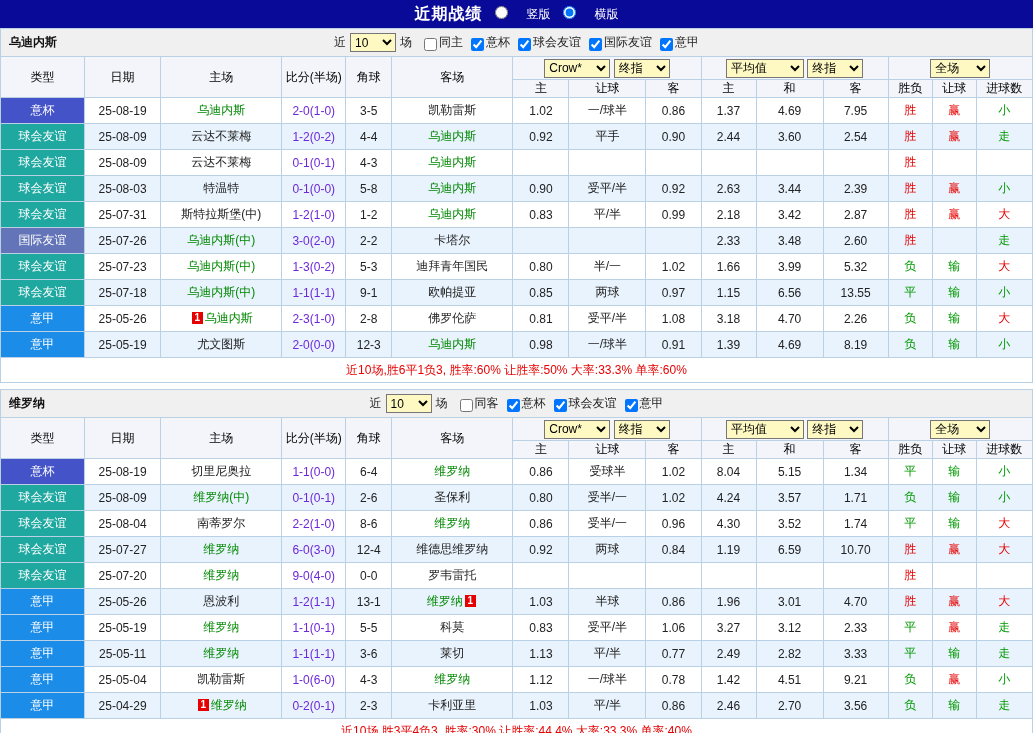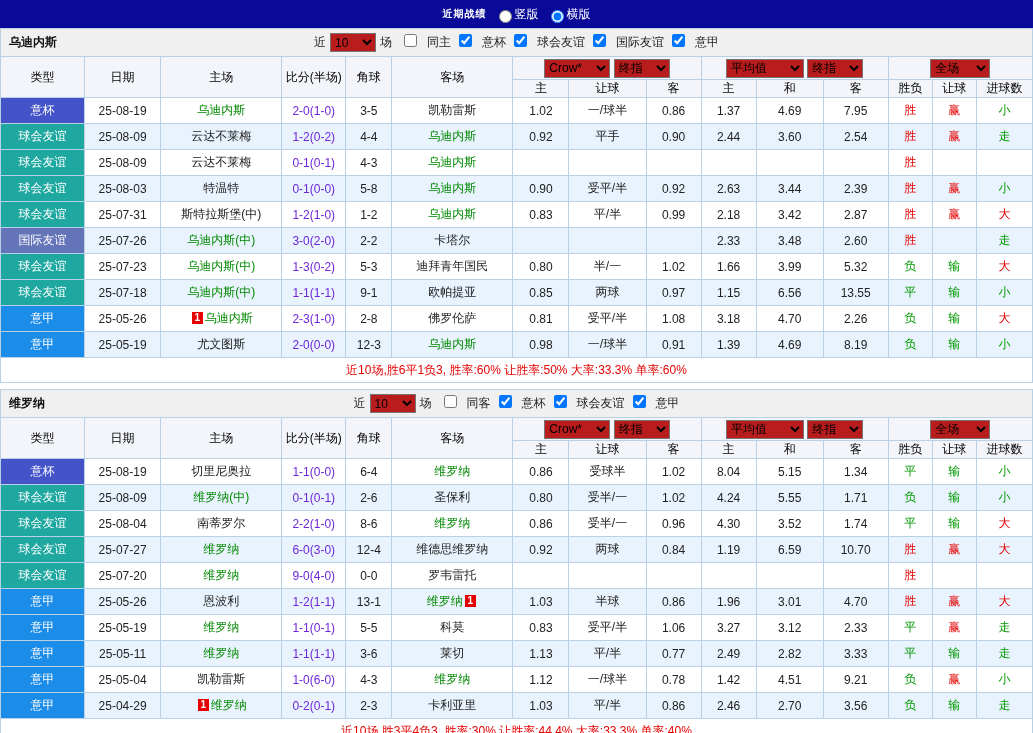--- a/index.html
+++ b/index.html
@@ -1,36 +1,36 @@
 <!DOCTYPE html>
 <html><head>
 <meta charset="utf-8">
 <style>
   *{box-sizing:border-box}
   body{margin:0;width:1033px;background:#fff;font-family:"Liberation Sans","DejaVu Sans",sans-serif;font-size:12px;color:#222}
   .topbar{height:28px;background:#0a0a99;display:flex;align-items:center;justify-content:center;gap:12px}
-  .topbar .title{color:#fff;font-weight:bold;font-size:10px;letter-spacing:1px}
-  .radio-opt{display:inline-flex;align-items:flex-end;gap:3px;color:#fff;cursor:pointer}
+  .topbar .title{color:#fff;font-weight:bold;font-size:16px;letter-spacing:1px}
+  .radio-opt{display:inline-flex;align-items:flex-start;gap:19px;color:#fff;cursor:pointer}
   .radio-opt input{margin:0}
   .gap{height:6px;background:#fff}
   table.grid{border-collapse:collapse;table-layout:fixed;width:1033px;border:1px solid #8aa5c2}
   .grid th,.grid td{border:1px solid #bad0e4;text-align:center;vertical-align:middle;padding:0;overflow:hidden;white-space:nowrap;font-weight:normal}
   col.c1{width:84px}col.c2{width:76px}col.c3{width:121px}col.c4{width:64px}col.c5{width:46px}col.c6{width:121px}
   col.c7{width:56px}col.c8{width:77px}col.c9{width:55px}col.c10{width:55px}col.c11{width:67px}col.c12{width:65px}
   col.c13{width:44px}col.c14{width:44px}col.c15{width:56px}
   tr.teambar>td{background:#f0f0f0;height:27px}
   .teambar-in{position:relative;display:flex;align-items:center;justify-content:center;height:27px}
   .teamname{position:absolute;left:8px;font-weight:bold;color:#111}
   .filters{display:inline-flex;align-items:center;gap:4px}
   .cbs{display:inline-flex;align-items:center}
-  .cb{display:inline-flex;align-items:flex-start;margin-left:8px;gap:10px}
+  .cb{display:inline-flex;align-items:flex-end;margin-left:8px;gap:2px}
   .cb input{margin:0}
   tr.hrow1>th{height:23px;background:#f3f5fa;color:#000}
   tr.hrow2>th{height:18px;background:#f3f5fa;color:#000}
-  select{font-size:12px;height:19px;border:1px solid #767676;background:#b91c1c;padding:0}
+  select{font-size:12px;height:19px;border:1px solid #767676;background:#fef9c3;padding:0}
   .sel-count{width:46px}.sel-crown{width:66px}.sel-final{width:56px}.sel-avg{width:78px}.sel-scope{width:60px}
   tbody td{height:26px;background:#fff}
   tbody tr.alt td{background:#e9f3fd}
   td.type-badge{color:#fff}
   .focus{color:#008800}
   td.score{color:#6d28d9}
   .rc{display:inline-block;background:#e60000;color:#fff;font-size:10px;font-weight:bold;line-height:12px;height:12px;min-width:11px;margin:0 2px;vertical-align:1px}
   td.res.r{color:#e60000}
   td.res.g{color:#009900}
   tr.sumrow td{height:25px;color:#e60000;background:#fff}
@@ -420,21 +420,21 @@
           <td class="type-badge" style="background: rgb(31, 168, 160);">球会友谊</td>
           <td class="date">25-08-09</td>
           <td class="team"><span class="focus">维罗纳(中)</span></td>
           <td class="score">0-1(0-1)</td>
           <td class="corner">2-6</td>
           <td class="team"><span>圣保利</span></td>
           <td class="odds">0.80</td>
           <td class="odds">受半/一</td>
           <td class="odds">1.02</td>
           <td class="odds">4.24</td>
-          <td class="odds">5.55</td>
+          <td class="odds">3.57</td>
           <td class="odds">1.71</td>
           <td class="res g">负</td>
           <td class="res g">输</td>
           <td class="res g">小</td>
         </tr>
         <tr>
           <td class="type-badge" style="background: rgb(31, 168, 160);">球会友谊</td>
           <td class="date">25-08-04</td>
           <td class="team"><span>南蒂罗尔</span></td>
           <td class="score">2-2(1-0)</td>

